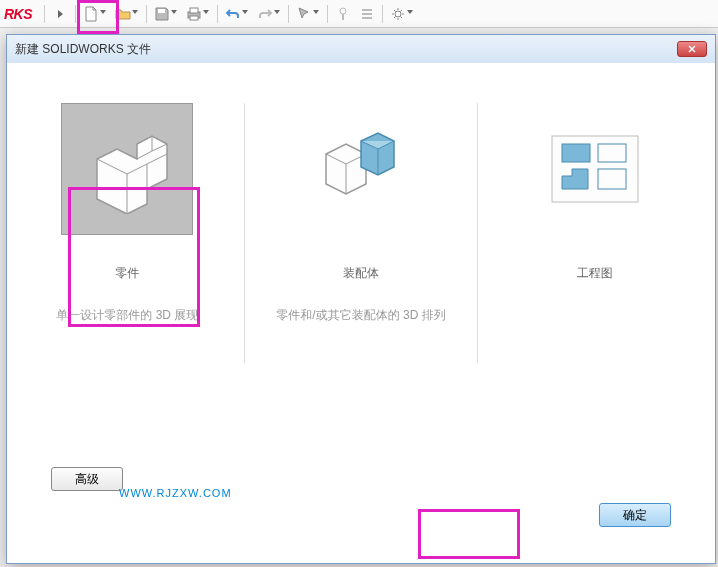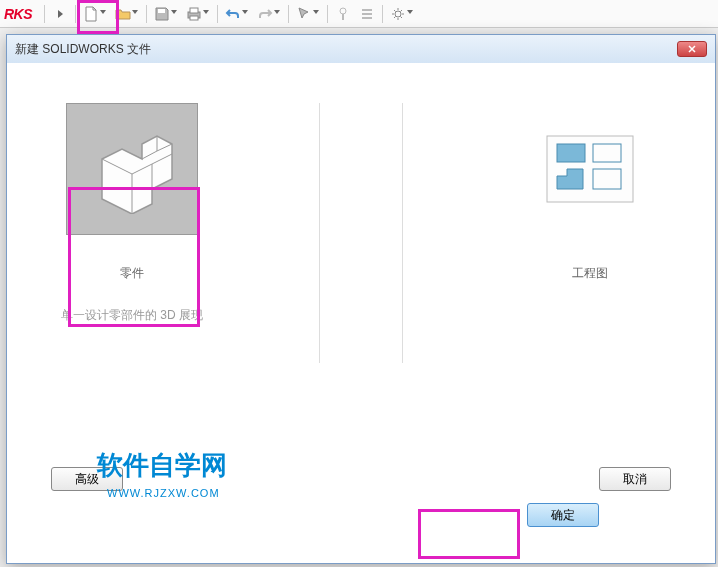--- a/index.html
+++ b/index.html
@@ -27,21 +27,21 @@
 .option { width: 210px; text-align: center; display: flex; flex-direction: column; align-items: center; padding: 0 10px; }
 .opt-sep { width: 1px; background: #ddd; height: 260px; }
 .icon-box { width: 132px; height: 132px; display: flex; align-items: center; justify-content: center; margin-bottom: 30px; cursor: pointer; }
 .icon-box.selected { background: #bfbfbf; border: 1px solid #999; }
 .opt-title { font-size: 12px; color: #666; margin-bottom: 24px; }
 .opt-desc { font-size: 12px; color: #999; line-height: 1.5; }
 
 .highlight-part { position: absolute; left: 61px; top: 152px; width: 132px; height: 140px; border: 3px solid #e020c0; pointer-events: none; }
 
 .watermark { position: absolute; left: 90px; bottom: 80px; font-size: 26px; font-weight: bold; color: #0088d4; }
-.watermark-sub { position: absolute; left: 100px; bottom: 64px; font-size: 11px; color: #0088d4; letter-spacing: 1px; }
+.watermark-sub { position: absolute; left: 112px; bottom: 64px; font-size: 11px; color: #0088d4; letter-spacing: 1px; }
 
 .footer { display: flex; align-items: flex-start; padding: 16px 24px; }
 .footer-spacer { flex: 1; }
 .btn { min-width: 72px; height: 24px; padding: 0 14px; border: 1px solid #888; background: linear-gradient(#fdfdfd, #e8e8e8); border-radius: 3px; cursor: pointer; font-size: 12px; font-family: inherit; }
 .btn.primary { background: linear-gradient(#d8eefc, #a8d4f4); border-color: #4a90d0; margin-top: 36px; }
 
 .highlight-ok { position: absolute; left: 411px; bottom: 4px; width: 102px; height: 50px; border: 3px solid #e020c0; pointer-events: none; }
 </style>
 </head>
 <body>
@@ -141,40 +141,50 @@
         <div class="icon-box selected">
           <svg width="100" height="90" viewBox="0 0 100 90">
             <path fill="#fdfdfd" stroke="#999" stroke-width="1.5" d="M20 35 L40 25 L60 35 L60 20 L75 12 L90 20 L90 55 L70 65 L70 80 L50 90 L20 75 Z"></path>
             <path fill="none" stroke="#999" d="M20 35 L50 50 L50 90 M50 50 L70 40 L70 65 M70 40 L90 30 M60 35 L75 27 L90 20 M75 27 L75 12"></path>
           </svg>
         </div>
         <div class="opt-title">零件</div>
         <div class="opt-desc">单一设计零部件的 3D 展现</div>
       </div>
       <div class="opt-sep"></div>
+      <div class="option">
+        <div class="icon-box">
+          <svg width="90" height="80" viewBox="0 0 90 80">
+            <path fill="#fdfdfd" stroke="#999" stroke-width="1.5" d="M10 25 L30 15 L50 25 L50 55 L30 65 L10 55 Z"></path>
+            <path fill="none" stroke="#999" d="M10 25 L30 35 L50 25 M30 35 L30 65"></path>
+            <path fill="#7bb8d8" stroke="#4a8cb0" stroke-width="1.5" d="M45 12 L62 4 L78 12 L78 38 L62 46 L45 38 Z"></path>
+            <path fill="#a8d4e8" stroke="#4a8cb0" d="M45 12 L62 20 L78 12 M62 20 L62 46"></path>
+          </svg>
+        </div>
+        <div class="opt-title">装配体</div>
+        <div class="opt-desc">零件和/或其它装配体的 3D 排列</div>
+      </div>
       <div class="opt-sep"></div>
       <div class="option">
         <div class="icon-box">
           <svg width="90" height="70" viewBox="0 0 90 70">
             <rect x="2" y="2" width="86" height="66" fill="#fdfdfd" stroke="#bbb"></rect>
             <rect x="12" y="10" width="28" height="18" fill="#7bb8d8" stroke="#4a8cb0"></rect>
             <rect x="48" y="10" width="28" height="18" fill="none" stroke="#4a8cb0"></rect>
             <path fill="#7bb8d8" stroke="#4a8cb0" d="M12 55 L12 42 L22 42 L22 35 L38 35 L38 55 Z"></path>
             <rect x="48" y="35" width="28" height="20" fill="none" stroke="#4a8cb0"></rect>
           </svg>
         </div>
         <div class="opt-title">工程图</div>
       </div>
     </div>
 
     <div class="footer">
       <button class="btn">高级</button>
       <span class="footer-spacer"></span>
       <button class="btn primary">确定</button>
-      <button class="btn">取消</button>
     </div>
   </div>
 
   <div class="highlight-part"></div>
   <div class="highlight-ok"></div>
-  <div class="watermark">软件自学网</div>
   <div class="watermark-sub">WWW.RJZXW.COM</div>
 </div>
 
 </body></html>

